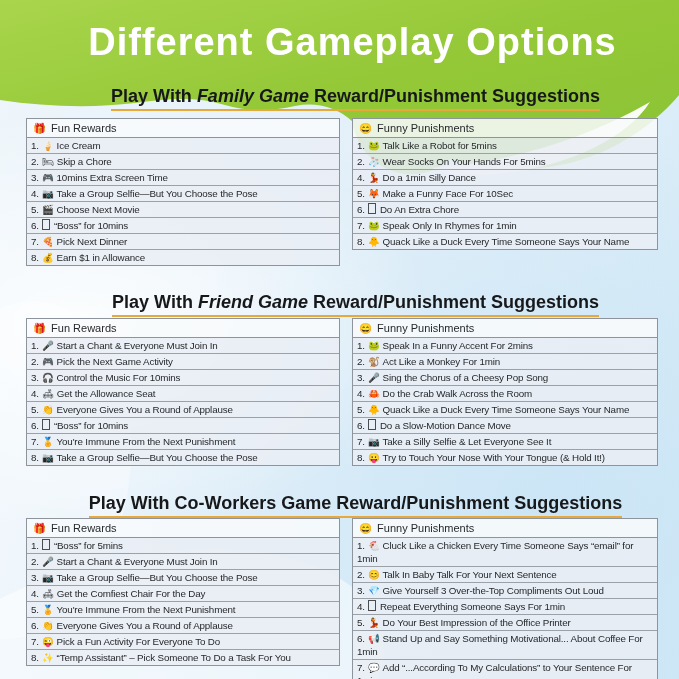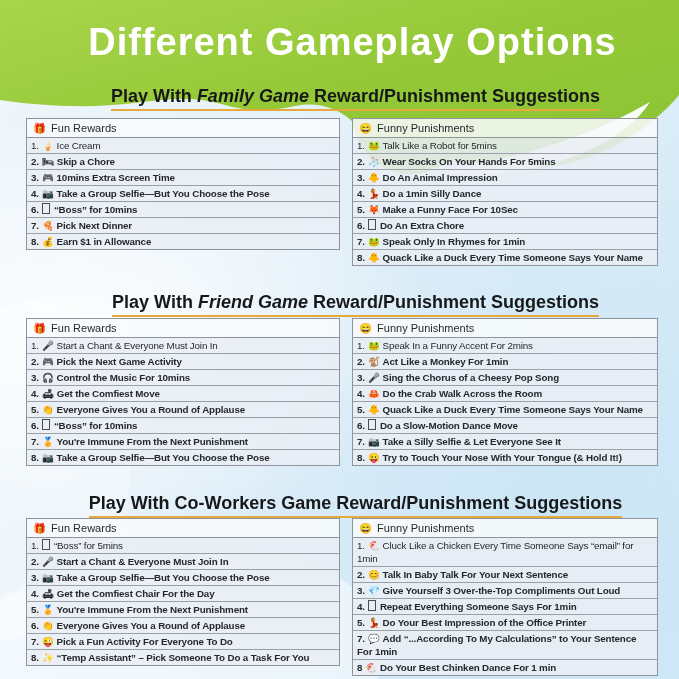--- a/index.html
+++ b/index.html
@@ -25,21 +25,21 @@
   .panel{position:absolute;border:1px solid #8d949c;box-sizing:border-box;
     color:#26292c;background:rgba(255,255,255,0.18);}
   .panel.left{left:26px;width:314px;}
   .panel.right{left:352px;width:306px;}
   .t1 .panel{top:118px;} .t2 .panel{top:318px;} .t3 .panel{top:518px;}
   .thead{padding:3px 5px 2px 5px;font-size:11px;line-height:13px;
     background:rgba(248,250,252,0.85);border-bottom:1px solid #8d949c;}
   .thead .hicon{margin:0 5px 0 1px;font-size:10.5px;}
   .trow{padding:1px 4px;font-size:9.8px;line-height:13px;letter-spacing:-0.15px;
     background:rgba(233,237,244,0.85);}
-  .trow + .trow{border-top:1px solid #9aa1a9;font-weight:bold;}
+  .trow + .trow{border-top:1px solid #9aa1a9;}
   .num{margin-right:2px;}
   .emoji{font-size:9.5px;margin:0 3px 0 1px;}
   .tofu{display:inline-block;width:6px;height:9px;border:1px solid #4a4d50;
     margin:0 4px 0 1px;vertical-align:-1px;background:transparent;}
 </style>
 </head>
 <body>
 
 <div class="page">
 
@@ -72,46 +72,46 @@
 
   <h2 class="subtitle s1"><span class="ul"><span>Play With </span><em>Family Game</em><span> Reward/Punishment Suggestions</span></span></h2>
 
   <div class="tables t1">
     <div class="panel left">
         <div class="thead"><span class="hicon">🎁</span><span>Fun Rewards</span></div>
         <div class="trow"><span class="num">1.</span><span class="emoji">🍦</span><span class="rtext">Ice Cream</span></div>
         <div class="trow"><span class="num">2.</span><span class="emoji">🛏</span><span class="rtext">Skip a Chore</span></div>
         <div class="trow"><span class="num">3.</span><span class="emoji">🎮</span><span class="rtext">10mins Extra Screen Time</span></div>
         <div class="trow"><span class="num">4.</span><span class="emoji">📷</span><span class="rtext">Take a Group Selfie—But You Choose the Pose</span></div>
+        <div class="trow"><span class="num">5.</span><span class="emoji">🎬</span><span class="rtext">Choose Next Movie</span></div>
         <div class="trow"><span class="num">6.</span><span class="tofu"></span><span class="rtext">“Boss” for 10mins</span></div>
         <div class="trow"><span class="num">7.</span><span class="emoji">🍕</span><span class="rtext">Pick Next Dinner</span></div>
         <div class="trow"><span class="num">8.</span><span class="emoji">💰</span><span class="rtext">Earn $1 in Allowance</span></div>
       </div>
     <div class="panel right">
         <div class="thead"><span class="hicon">😄</span><span>Funny Punishments</span></div>
         <div class="trow"><span class="num">1.</span><span class="emoji">🐸</span><span class="rtext">Talk Like a Robot for 5mins</span></div>
         <div class="trow"><span class="num">2.</span><span class="emoji">🧦</span><span class="rtext">Wear Socks On Your Hands For 5mins</span></div>
-        <div class="trow"><span class="num">3.</span><span class="emoji">🐥</span><span class="rtext">Do An Animal Impression</span></div>
         <div class="trow"><span class="num">4.</span><span class="emoji">💃</span><span class="rtext">Do a 1min Silly Dance</span></div>
         <div class="trow"><span class="num">5.</span><span class="emoji">🦊</span><span class="rtext">Make a Funny Face For 10Sec</span></div>
         <div class="trow"><span class="num">6.</span><span class="tofu"></span><span class="rtext">Do An Extra Chore</span></div>
         <div class="trow"><span class="num">7.</span><span class="emoji">🐸</span><span class="rtext">Speak Only In Rhymes for 1min</span></div>
         <div class="trow"><span class="num">8.</span><span class="emoji">🐥</span><span class="rtext">Quack Like a Duck Every Time Someone Says Your Name</span></div>
       </div>
   </div>
 
   <h2 class="subtitle s2"><span class="ul"><span>Play With </span><em>Friend Game</em><span> Reward/Punishment Suggestions</span></span></h2>
 
   <div class="tables t2">
     <div class="panel left">
         <div class="thead"><span class="hicon">🎁</span><span>Fun Rewards</span></div>
         <div class="trow"><span class="num">1.</span><span class="emoji">🎤</span><span class="rtext">Start a Chant &amp; Everyone Must Join In</span></div>
         <div class="trow"><span class="num">2.</span><span class="emoji">🎮</span><span class="rtext">Pick the Next Game Activity</span></div>
         <div class="trow"><span class="num">3.</span><span class="emoji">🎧</span><span class="rtext">Control the Music For 10mins</span></div>
-        <div class="trow"><span class="num">4.</span><span class="emoji">🛋</span><span class="rtext">Get the Comfiest Move</span></div>
+        <div class="trow"><span class="num">4.</span><span class="emoji">🛋</span><span class="rtext">Get the Allowance Seat</span></div>
         <div class="trow"><span class="num">5.</span><span class="emoji">👏</span><span class="rtext">Everyone Gives You a Round of Applause</span></div>
         <div class="trow"><span class="num">6.</span><span class="tofu"></span><span class="rtext">“Boss” for 10mins</span></div>
         <div class="trow"><span class="num">7.</span><span class="emoji">🏅</span><span class="rtext">You're Immune From the Next Punishment</span></div>
         <div class="trow"><span class="num">8.</span><span class="emoji">📷</span><span class="rtext">Take a Group Selfie—But You Choose the Pose</span></div>
       </div>
     <div class="panel right">
         <div class="thead"><span class="hicon">😄</span><span>Funny Punishments</span></div>
         <div class="trow"><span class="num">1.</span><span class="emoji">🐸</span><span class="rtext">Speak In a Funny Accent For 2mins</span></div>
         <div class="trow"><span class="num">2.</span><span class="emoji">🐒</span><span class="rtext">Act Like a Monkey For 1min</span></div>
         <div class="trow"><span class="num">3.</span><span class="emoji">🎤</span><span class="rtext">Sing the Chorus of a Cheesy Pop Song</span></div>
@@ -137,18 +137,19 @@
         <div class="trow"><span class="num">7.</span><span class="emoji">😜</span><span class="rtext">Pick a Fun Activity For Everyone To Do</span></div>
         <div class="trow"><span class="num">8.</span><span class="emoji">✨</span><span class="rtext">“Temp Assistant” – Pick Someone To Do a Task For You</span></div>
       </div>
     <div class="panel right">
         <div class="thead"><span class="hicon">😄</span><span>Funny Punishments</span></div>
         <div class="trow"><span class="num">1.</span><span class="emoji">🐔</span><span class="rtext">Cluck Like a Chicken Every Time Someone Says “email” for 1min</span></div>
         <div class="trow"><span class="num">2.</span><span class="emoji">😊</span><span class="rtext">Talk In Baby Talk For Your Next Sentence</span></div>
         <div class="trow"><span class="num">3.</span><span class="emoji">💎</span><span class="rtext">Give Yourself 3 Over-the-Top Compliments Out Loud</span></div>
         <div class="trow"><span class="num">4.</span><span class="tofu"></span><span class="rtext">Repeat Everything Someone Says For 1min</span></div>
         <div class="trow"><span class="num">5.</span><span class="emoji">💃</span><span class="rtext">Do Your Best Impression of the Office Printer</span></div>
+        <div class="trow"><span class="num">6.</span><span class="emoji">📢</span><span class="rtext">Stand Up and Say Something Motivational... About Coffee For 1min</span></div>
         <div class="trow"><span class="num">7.</span><span class="emoji">💬</span><span class="rtext">Add “...According To My Calculations” to Your Sentence For 1min</span></div>
         <div class="trow"><span class="num">8</span><span class="emoji">🐔</span><span class="rtext">Do Your Best Chinken Dance For 1 min</span></div>
       </div>
   </div>
 
 </div>
 
 </body></html>

